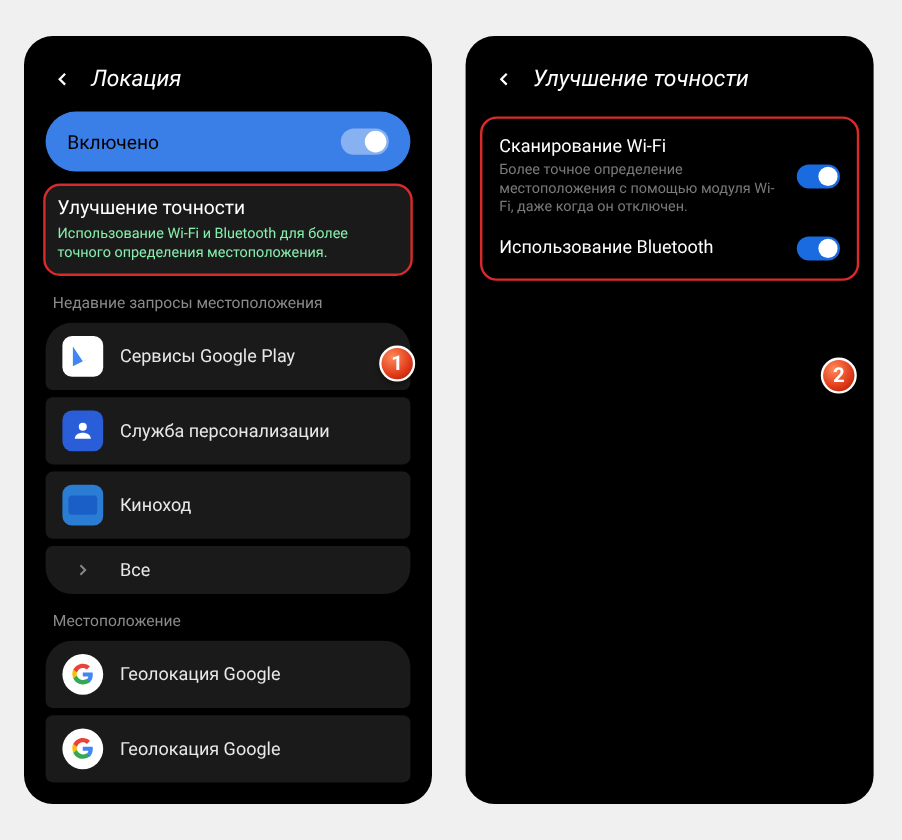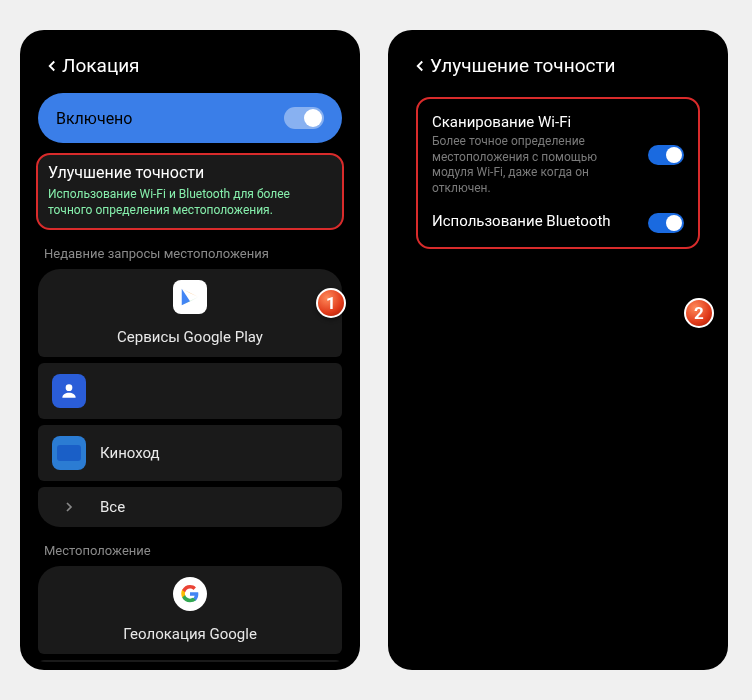--- a/index.html
+++ b/index.html
@@ -26,20 +26,22 @@
       height: 100%;
       background: #000;
       border-radius: 18px;
       overflow: hidden;
       position: relative;
     }
     .header {
       display: flex;
       align-items: center;
       padding: 16px 14px 12px;
+      gap: 14px;
+      font-style: italic;
     }
     .back-icon {
       width: 20px;
       height: 20px;
       display: flex;
       align-items: center;
       justify-content: center;
       color: #fff;
     }
     .back-icon svg { width: 18px; height: 18px; }
@@ -104,21 +106,20 @@
       margin: 6px 10px;
       background: #1a1a1a;
       border-radius: 22px;
       padding: 11px 14px;
       display: flex;
       align-items: center;
       gap: 14px;
     }
     .list-item.flat {
       border-radius: 22px 22px 6px 6px;
-      flex-direction: column;
     }
     .list-item.flat-both {
       border-radius: 6px;
     }
     .list-item.flat-top {
       border-radius: 6px 6px 22px 22px;
     }
     .app-icon {
       width: 34px;
       height: 34px;
@@ -150,21 +151,21 @@
       border: 2px solid #fff;
       color: #fff;
       font-weight: bold;
       font-size: 17px;
       display: flex;
       align-items: center;
       justify-content: center;
       box-shadow: 0 2px 4px rgba(0,0,0,0.4);
     }
     .scan-section {
-      margin: 8px 20px;
+      margin: 8px 4px;
       border: 2.5px solid #d92b2b;
       border-radius: 14px;
       padding: 6px 4px;
     }
     .scan-row {
       padding: 8px 10px;
       display: flex;
       align-items: center;
       gap: 10px;
     }
@@ -241,20 +242,21 @@
       <span class="item-label">Сервисы Google Play</span>
     </div>
 
     <div class="list-item flat-both">
       <span class="app-icon icon-personal">
         <svg viewBox="0 0 24 24" fill="#fff">
             <circle cx="12" cy="8" r="4"></circle>
             <path d="M4 20c0-4 4-6 8-6s8 2 8 6z"></path>
           </svg>
       </span>
+      <span class="item-label">Служба персонализации</span>
     </div>
 
     <div class="list-item flat-both">
       <span class="app-icon icon-kino">
         <span class="icon-kino-inner"></span>
       </span>
       <span class="item-label">Киноход</span>
     </div>
 
     <div class="list-item flat-top">

